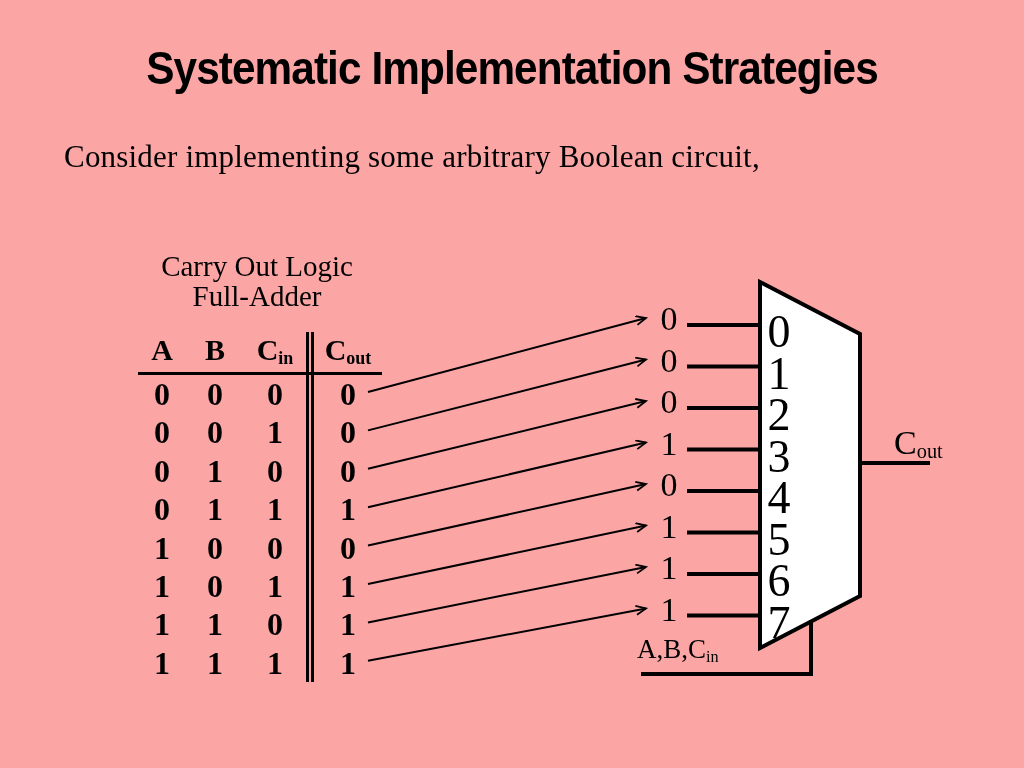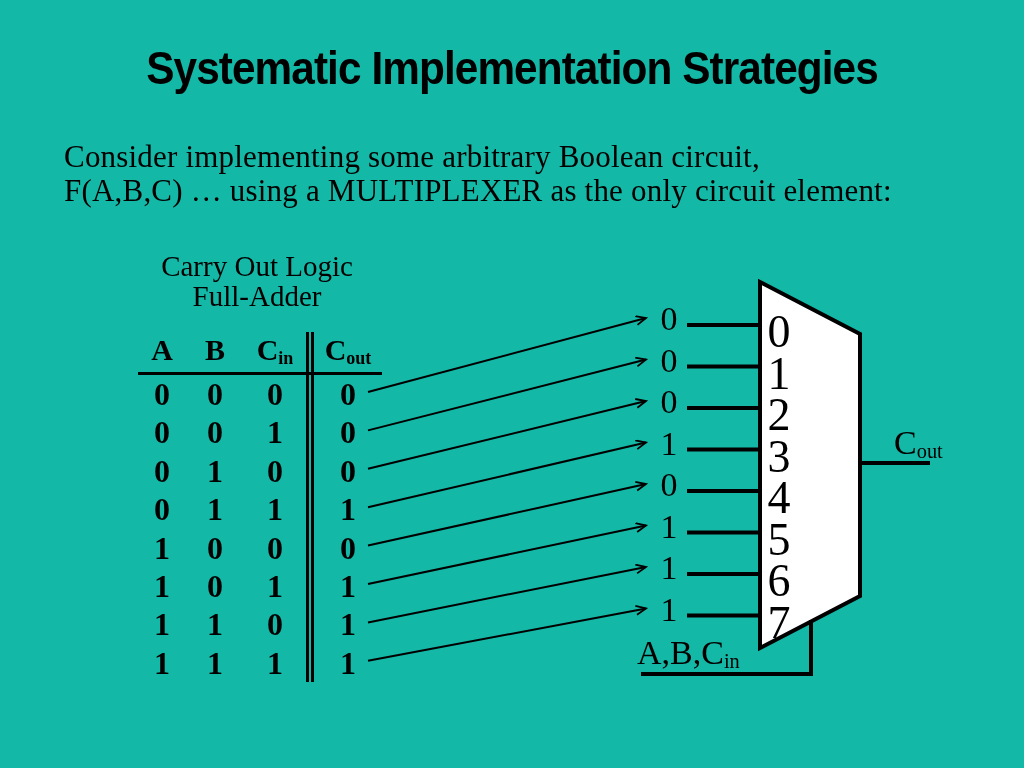--- a/index.html
+++ b/index.html
@@ -1,18 +1,18 @@
 <!DOCTYPE html>
 <html><head>
 <meta charset="utf-8">
 <style>
   html,body { margin:0; padding:0; }
   .slide {
     position:relative; width:1024px; height:768px;
-    background:#14b8a6; color:#000;
+    background:#fca5a5; color:#000;
     font-family:"Liberation Serif", serif;
     overflow:hidden;
   }
   .title {
     position:absolute; left:0; top:40px; width:1024px;
     text-align:center;
     font-family:"Liberation Sans", sans-serif;
     font-weight:bold; font-size:47px; letter-spacing:-1px;
     transform:scaleX(0.90); transform-origin:512px 50%;
     white-space:nowrap;
@@ -40,33 +40,32 @@
   
   .mux-val {
     position:absolute; width:34px; text-align:center;
     font-size:34px; line-height:36px;
   }
   .mux-port {
     position:absolute; width:36px; text-align:center;
     font-size:46px; line-height:48px;
   }
   .cout-label { position:absolute; left:894px; top:424px; font-size:34px; white-space:nowrap; }
-  .sel-label  { position:absolute; left:637px; top:634px; font-size:34px; white-space:nowrap; }
+  .sel-label  { position:absolute; left:637px; top:634px; font-size:27px; white-space:nowrap; }
   .wires { position:absolute; left:0; top:0; }
 </style>
 </head>
 <body>
 
 <div class="slide">
 
   <div class="title">Systematic Implementation Strategies</div>
 
   <div class="bodytext">
     <div>Consider implementing some arbitrary Boolean circuit,</div>
-    <div>F(A,B,C) … using a MULTIPLEXER as the only circuit element:</div>
   </div>
 
   <div class="caption">
     <div>Carry Out Logic</div>
     <div>Full-Adder</div>
   </div>
 
   <div class="ttable" id="ttable">
       <div class="trow head">
         <div class="tcell"><span>A</span></div>

